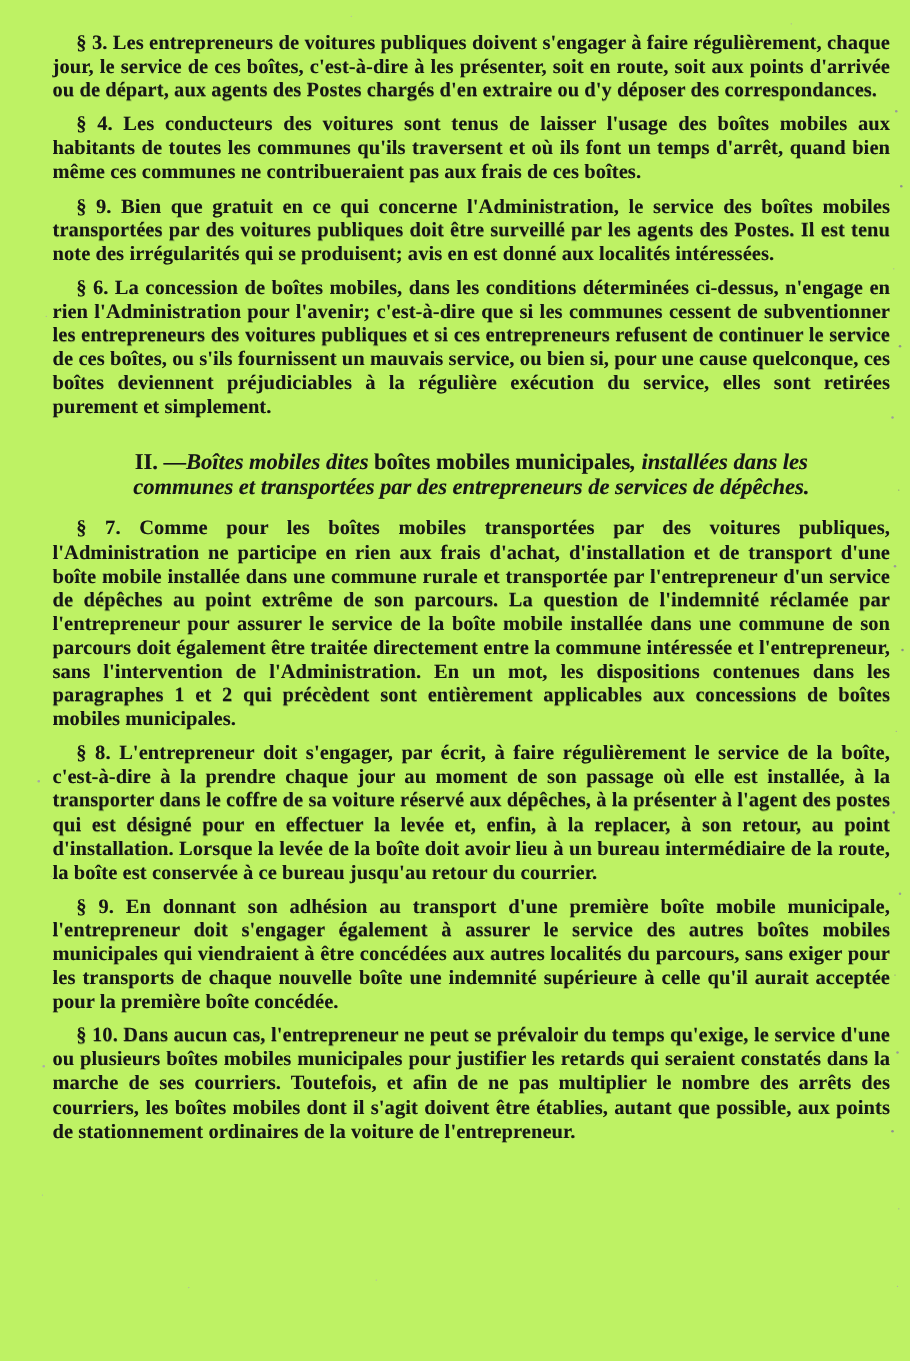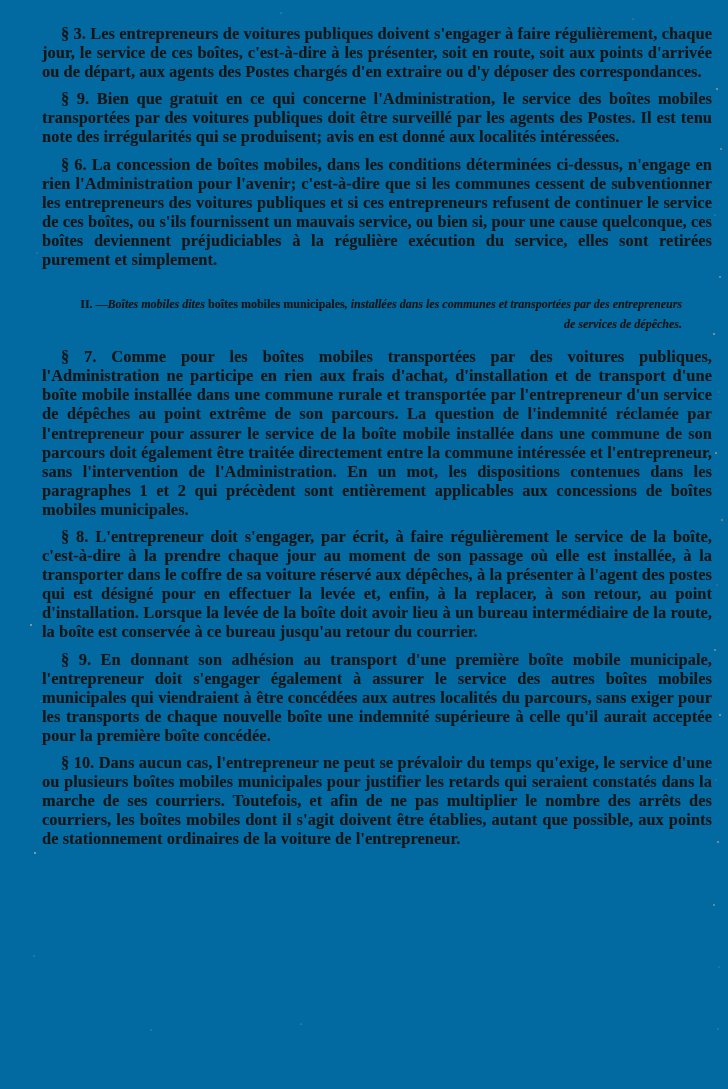--- a/index.html
+++ b/index.html
@@ -4,21 +4,21 @@
 <style>
   html, body {
     margin: 0;
     padding: 0;
     background: #ffffff;
   }
   .page {
     position: relative;
     width: 728px;
     height: 1089px;
-    background: #0369a1;
+    background: #bef264;
     overflow: hidden;
     font-family: "Liberation Serif", "DejaVu Serif", serif;
     color: #161616;
   }
   .content {
     position: absolute;
     left: 42px;
     top: 24px;
     width: 670px;
   }
@@ -27,24 +27,24 @@
     font-size: 16.3px;
     line-height: 19.1px;
     font-weight: 700;
     text-align: justify;
     text-indent: 19px;
     letter-spacing: 0.1px;
     text-shadow: 0.2px 0.2px 0.4px rgba(20,20,20,0.35);
   }
   .section-heading {
     margin: 26px 0 13px 0;
-    font-size: 12px;
+    font-size: 18px;
     line-height: 19.5px;
     font-weight: 700;
-    text-align: right;
+    text-align: center;
     padding: 0 30px;
     text-shadow: 0.2px 0.2px 0.4px rgba(20,20,20,0.35);
   }
   .section-heading .it {
     font-style: italic;
   }
   .section-heading .rm {
     font-style: normal;
   }
   
@@ -83,20 +83,21 @@
   }
 </style>
 </head>
 <body>
 
 <div class="page">
   <div class="content">
 
     <p class="para">§ 3. Les entrepreneurs de voitures publiques doivent s'engager à faire régulièrement, chaque jour, le service de ces boîtes, c'est-à-dire à les présenter, soit en route, soit aux points d'arrivée ou de départ, aux agents des Postes chargés d'en extraire ou d'y déposer des correspondances.</p>
 
+    <p class="para">§ 4. Les conducteurs des voitures sont tenus de laisser l'usage des boîtes mobiles aux habitants de toutes les communes qu'ils traversent et où ils font un temps d'arrêt, quand bien même ces communes ne contribueraient pas aux frais de ces boîtes.</p>
 
     <p class="para">§ 9. Bien que gratuit en ce qui concerne l'Administration, le service des boîtes mobiles transportées par des voitures publiques doit être surveillé par les agents des Postes. Il est tenu note des irrégularités qui se produisent; avis en est donné aux localités intéressées.</p>
 
     <p class="para">§ 6. La concession de boîtes mobiles, dans les conditions déterminées ci-dessus, n'engage en rien l'Administration pour l'avenir; c'est-à-dire que si les communes cessent de subventionner les entrepreneurs des voitures publiques et si ces entrepreneurs refusent de continuer le service de ces boîtes, ou s'ils fournissent un mauvais service, ou bien si, pour une cause quelconque, ces boîtes deviennent préjudiciables à la régulière exécution du service, elles sont retirées purement et simplement.</p>
 
     <div class="section-heading"><span class="rm">II. —</span><span class="it">Boîtes mobiles dites </span><span class="rm">boîtes mobiles municipales</span><span class="it">, installées dans les communes et transportées par des entrepreneurs de services de dépêches.</span></div>
 
     <p class="para">§ 7. Comme pour les boîtes mobiles transportées par des voitures publiques, l'Administration ne participe en rien aux frais d'achat, d'installation et de transport d'une boîte mobile installée dans une commune rurale et transportée par l'entrepreneur d'un service de dépêches au point extrême de son parcours. La question de l'indemnité réclamée par l'entrepreneur pour assurer le service de la boîte mobile installée dans une commune de son parcours doit également être traitée directement entre la commune intéressée et l'entrepreneur, sans l'intervention de l'Administration. En un mot, les dispositions contenues dans les paragraphes 1 et 2 qui précèdent sont entièrement applicables aux concessions de boîtes mobiles municipales.</p>
 
     <p class="para">§ 8. L'entrepreneur doit s'engager, par écrit, à faire régulièrement le service de la boîte, c'est-à-dire à la prendre chaque jour au moment de son passage où elle est installée, à la transporter dans le coffre de sa voiture réservé aux dépêches, à la présenter à l'agent des postes qui est désigné pour en effectuer la levée et, enfin, à la replacer, à son retour, au point d'installation. Lorsque la levée de la boîte doit avoir lieu à un bureau intermédiaire de la route, la boîte est conservée à ce bureau jusqu'au retour du courrier.</p>

